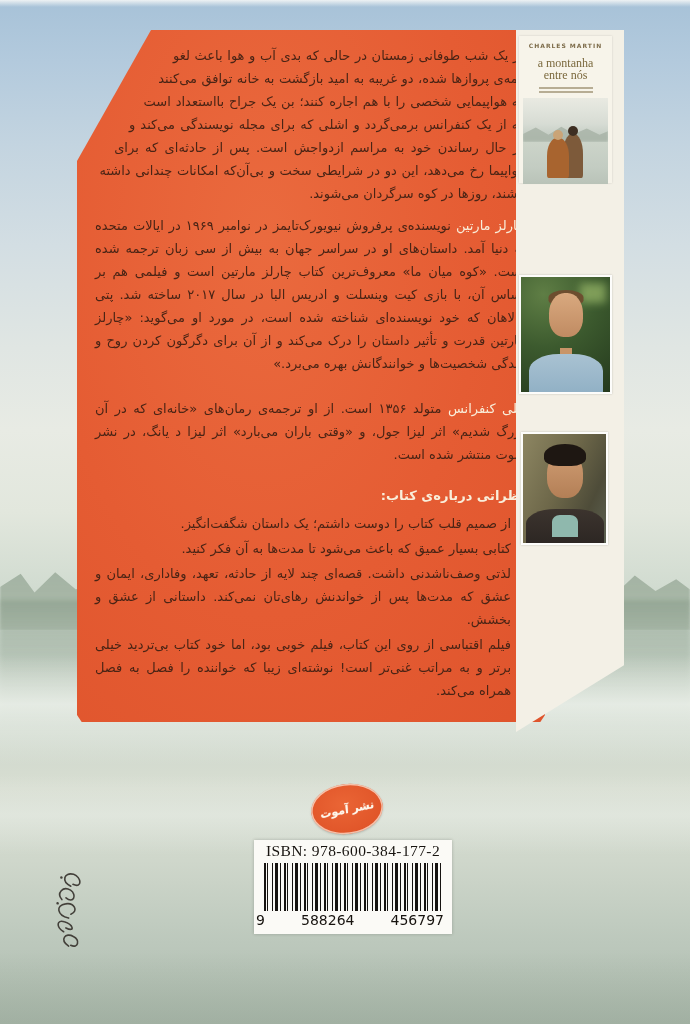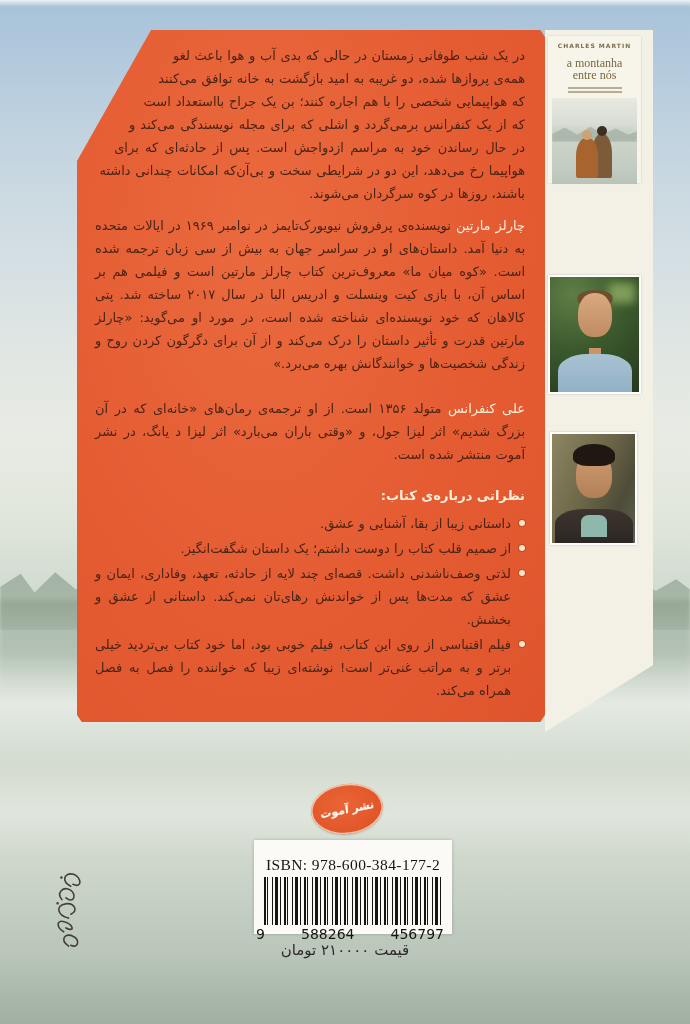--- a/index.html
+++ b/index.html
@@ -55,21 +55,21 @@
   .translator{ margin-bottom:18px !important; }
   .hl{ color:#f9eeda; font-weight:normal; }
   .reviews-heading{ color:#f9eeda; font-weight:bold; margin-bottom:5px !important; text-align:right; }
   ul.reviews{ list-style:none; }
   ul.reviews li{ position:relative; padding-right:14px; margin-bottom:2px; }
   ul.reviews li::before{ content:""; position:absolute; right:0; top:8px; width:6px; height:6px;
     border-radius:50%; background:#f6e3c8; box-shadow:0 0 0 1px #c4491f; }
 
   
   .side-column{
-    position:absolute; left:545px; top:30px; width:108px; height:702px;
+    position:absolute; left:516px; top:30px; width:108px; height:702px;
     background:#f3f0e6;
     clip-path:polygon(0 0, 100% 0, 100% 90.5%, 0 100%);
     text-decoration:underline;
   }
   .thumb-card{ position:absolute; left:3px; top:6px; width:93px; height:147px;
     background:#f7f4ea; box-shadow:0 0 2px rgba(0,0,0,.15); padding:6px 4px 4px;
     text-align:center; }
   .thumb-author{ font-size:6px; letter-spacing:1px; color:#7d6c4a; font-weight:bold; }
   .thumb-title{ font-family:"Liberation Serif", serif; color:#7a683c; font-size:12px;
     line-height:12px; margin-top:8px; }
@@ -119,21 +119,21 @@
     background:radial-gradient(ellipse at 45% 40%, #ea6535, #dd4f24);
     border-radius:50%; transform:rotate(-7deg);
     box-shadow:inset 0 0 0 1.5px rgba(255,249,238,.65), 0 1px 2px rgba(60,60,50,.25);
     display:flex; align-items:center; justify-content:center;
   }
   .publisher-logo span{ color:#fdf6ea; font-size:11px; font-weight:bold; transform:rotate(-4deg) skewX(-6deg);
     text-shadow:0 0 1px rgba(255,255,255,.6); letter-spacing:1px; }
 
   
   .isbn-box{ position:absolute; left:254px; top:840px; width:198px; height:94px;
-    background:#fbfaf6; box-shadow:0 0 3px rgba(40,40,30,.25); text-align:center; padding-top:16px; }
+    background:#fbfaf6; box-shadow:0 0 3px rgba(40,40,30,.25); text-align:center; padding-top:2px; }
   .isbn-text{ font-family:"Liberation Serif", serif; font-size:15.5px; color:#17130f; letter-spacing:.4px; }
   .barcode{ margin:3px 10px 0; height:48px; position:relative;
     background:repeating-linear-gradient(90deg,
       #161310 0 2px, #fbfaf6 2px 3px, #161310 3px 4px, #fbfaf6 4px 8px,
       #161310 8px 9px, #fbfaf6 9px 11px, #161310 11px 14px, #fbfaf6 14px 16px,
       #161310 16px 17px, #fbfaf6 17px 20px); }
   .barcode-digits{ display:flex; justify-content:space-between; padding:0 8px 0 2px;
     font-size:14px; color:#17130f; margin-top:1px; }
   .price{ position:absolute; left:0; top:941px; width:100%; text-align:center;
     font-size:15px; color:#2e2c26; direction:rtl; }
@@ -158,22 +158,22 @@
   <div class="orange-block">
     <div class="bevel-spacer"></div>
     <p class="synopsis-p1">در یک شب طوفانی زمستان در حالی که بدی آب و هوا باعث لغو همه‌ی پروازها شده، دو غریبه به امید بازگشت به خانه توافق می‌کنند که هواپیمایی شخصی را با هم اجاره کنند؛ بن یک جراح بااستعداد است که از یک کنفرانس برمی‌گردد و اشلی که برای مجله نویسندگی می‌کند و در حال رساندن خود به مراسم ازدواجش است. پس از حادثه‌ای که برای هواپیما رخ می‌دهد، این دو در شرایطی سخت و بی‌آن‌که امکانات چندانی داشته باشند، روزها در کوه سرگردان می‌شوند.</p>
 
     <p class="bio"><span class="hl">چارلز مارتین</span><span> نویسنده‌ی پرفروش نیویورک‌تایمز در نوامبر ۱۹۶۹ در ایالات متحده به دنیا آمد. داستان‌های او در سراسر جهان به بیش از سی زبان ترجمه شده است. «کوه میان ما» معروف‌ترین کتاب چارلز مارتین است و فیلمی هم بر اساس آن، با بازی کیت وینسلت و ادریس البا در سال ۲۰۱۷ ساخته شد. پتی کالاهان که خود نویسنده‌ای شناخته شده است، در مورد او می‌گوید: «چارلز مارتین قدرت و تأثیر داستان را درک می‌کند و از آن برای دگرگون کردن روح و زندگی شخصیت‌ها و خوانندگانش بهره می‌برد.»</span></p>
 
     <p class="translator"><span class="hl">علی کنفرانس</span><span> متولد ۱۳۵۶ است. از او ترجمه‌ی رمان‌های «خانه‌ای که در آن بزرگ شدیم» اثر لیزا جول، و «وقتی باران می‌بارد» اثر لیزا د یانگ، در نشر آموت منتشر شده است.</span></p>
 
     <p class="reviews-heading">نظراتی درباره‌ی کتاب:</p>
     <ul class="reviews">
-      <li>داستانی زیبا از بقا، آشنایی و عشق.</li>
       <li>از صمیم قلب کتاب را دوست داشتم؛ یک داستان شگفت‌انگیز.</li>
+      <li>کتابی بسیار عمیق که باعث می‌شود تا مدت‌ها به آن فکر کنید.</li>
       <li>لذتی وصف‌ناشدنی داشت. قصه‌ای چند لایه از حادثه، تعهد، وفاداری، ایمان و عشق که مدت‌ها پس از خواندنش رهای‌تان نمی‌کند. داستانی از عشق و بخشش.</li>
       <li>فیلم اقتباسی از روی این کتاب، فیلم خوبی بود، اما خود کتاب بی‌تردید خیلی برتر و به مراتب غنی‌تر است! نوشته‌ای زیبا که خواننده را فصل به فصل همراه می‌کند.</li>
     </ul>
   </div>
 
   <div class="side-column">
 
     <div class="thumb-card">
       <div class="thumb-author">CHARLES MARTIN</div>
       <div class="thumb-title"><span>a montanha</span><br><span>entre nós</span></div>
@@ -221,21 +221,20 @@
   <div class="isbn-box">
     <div class="isbn-text">ISBN: 978-600-384-177-2</div>
     <div class="barcode"></div>
     <div class="barcode-digits">
       <span>9</span>
       <span>588264</span>
       <span>456797</span>
     </div>
   </div>
 
-  <div class="price">قیمت ۲۱۰۰۰۰ تومان</div>
 
   <div class="signature">
     <svg viewBox="0 0 60 120" xmlns="http://www.w3.org/2000/svg">
       <g stroke="#43403a" stroke-width="1.6" fill="none" stroke-linecap="round" transform="rotate(-86 30 60)">
         <path d="M-18 64 c6 -10 14 -4 10 4 c-3 7 -12 6 -9 -2"></path>
         <path d="M-4 58 c4 -8 12 -8 10 0 c-2 9 -10 12 -6 2"></path>
         <path d="M10 62 c2 -12 12 -14 14 -4 c2 8 -6 14 -10 6"></path>
         <path d="M28 54 c6 -6 14 0 10 8 c-4 7 -14 4 -8 -4"></path>
         <path d="M42 62 c4 -10 14 -8 12 2 c-2 8 -14 10 -10 0"></path>
         <circle cx="24" cy="50" r="1.3" fill="#43403a" stroke="none"></circle>

